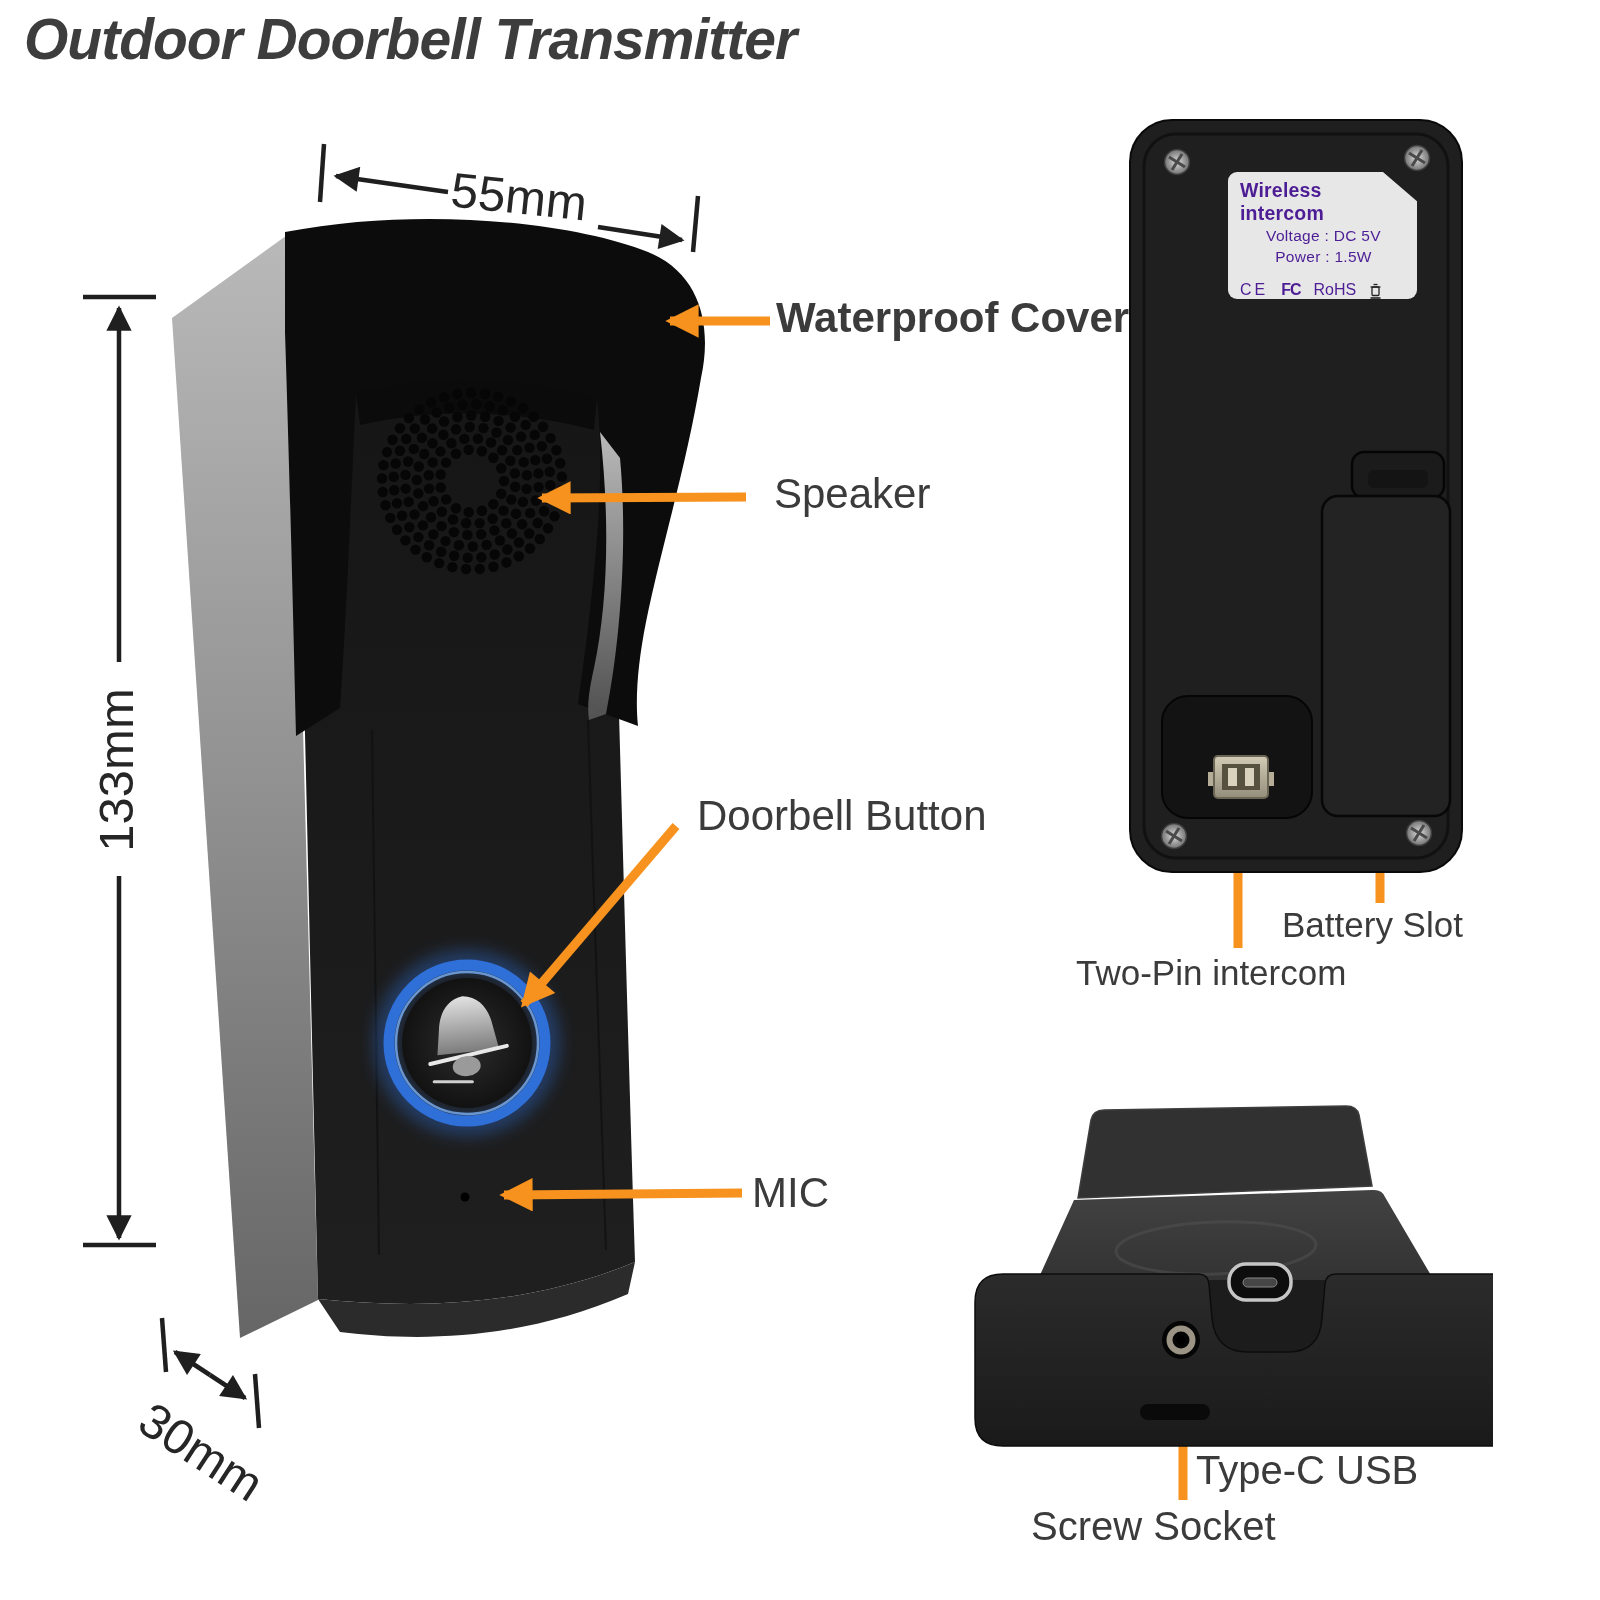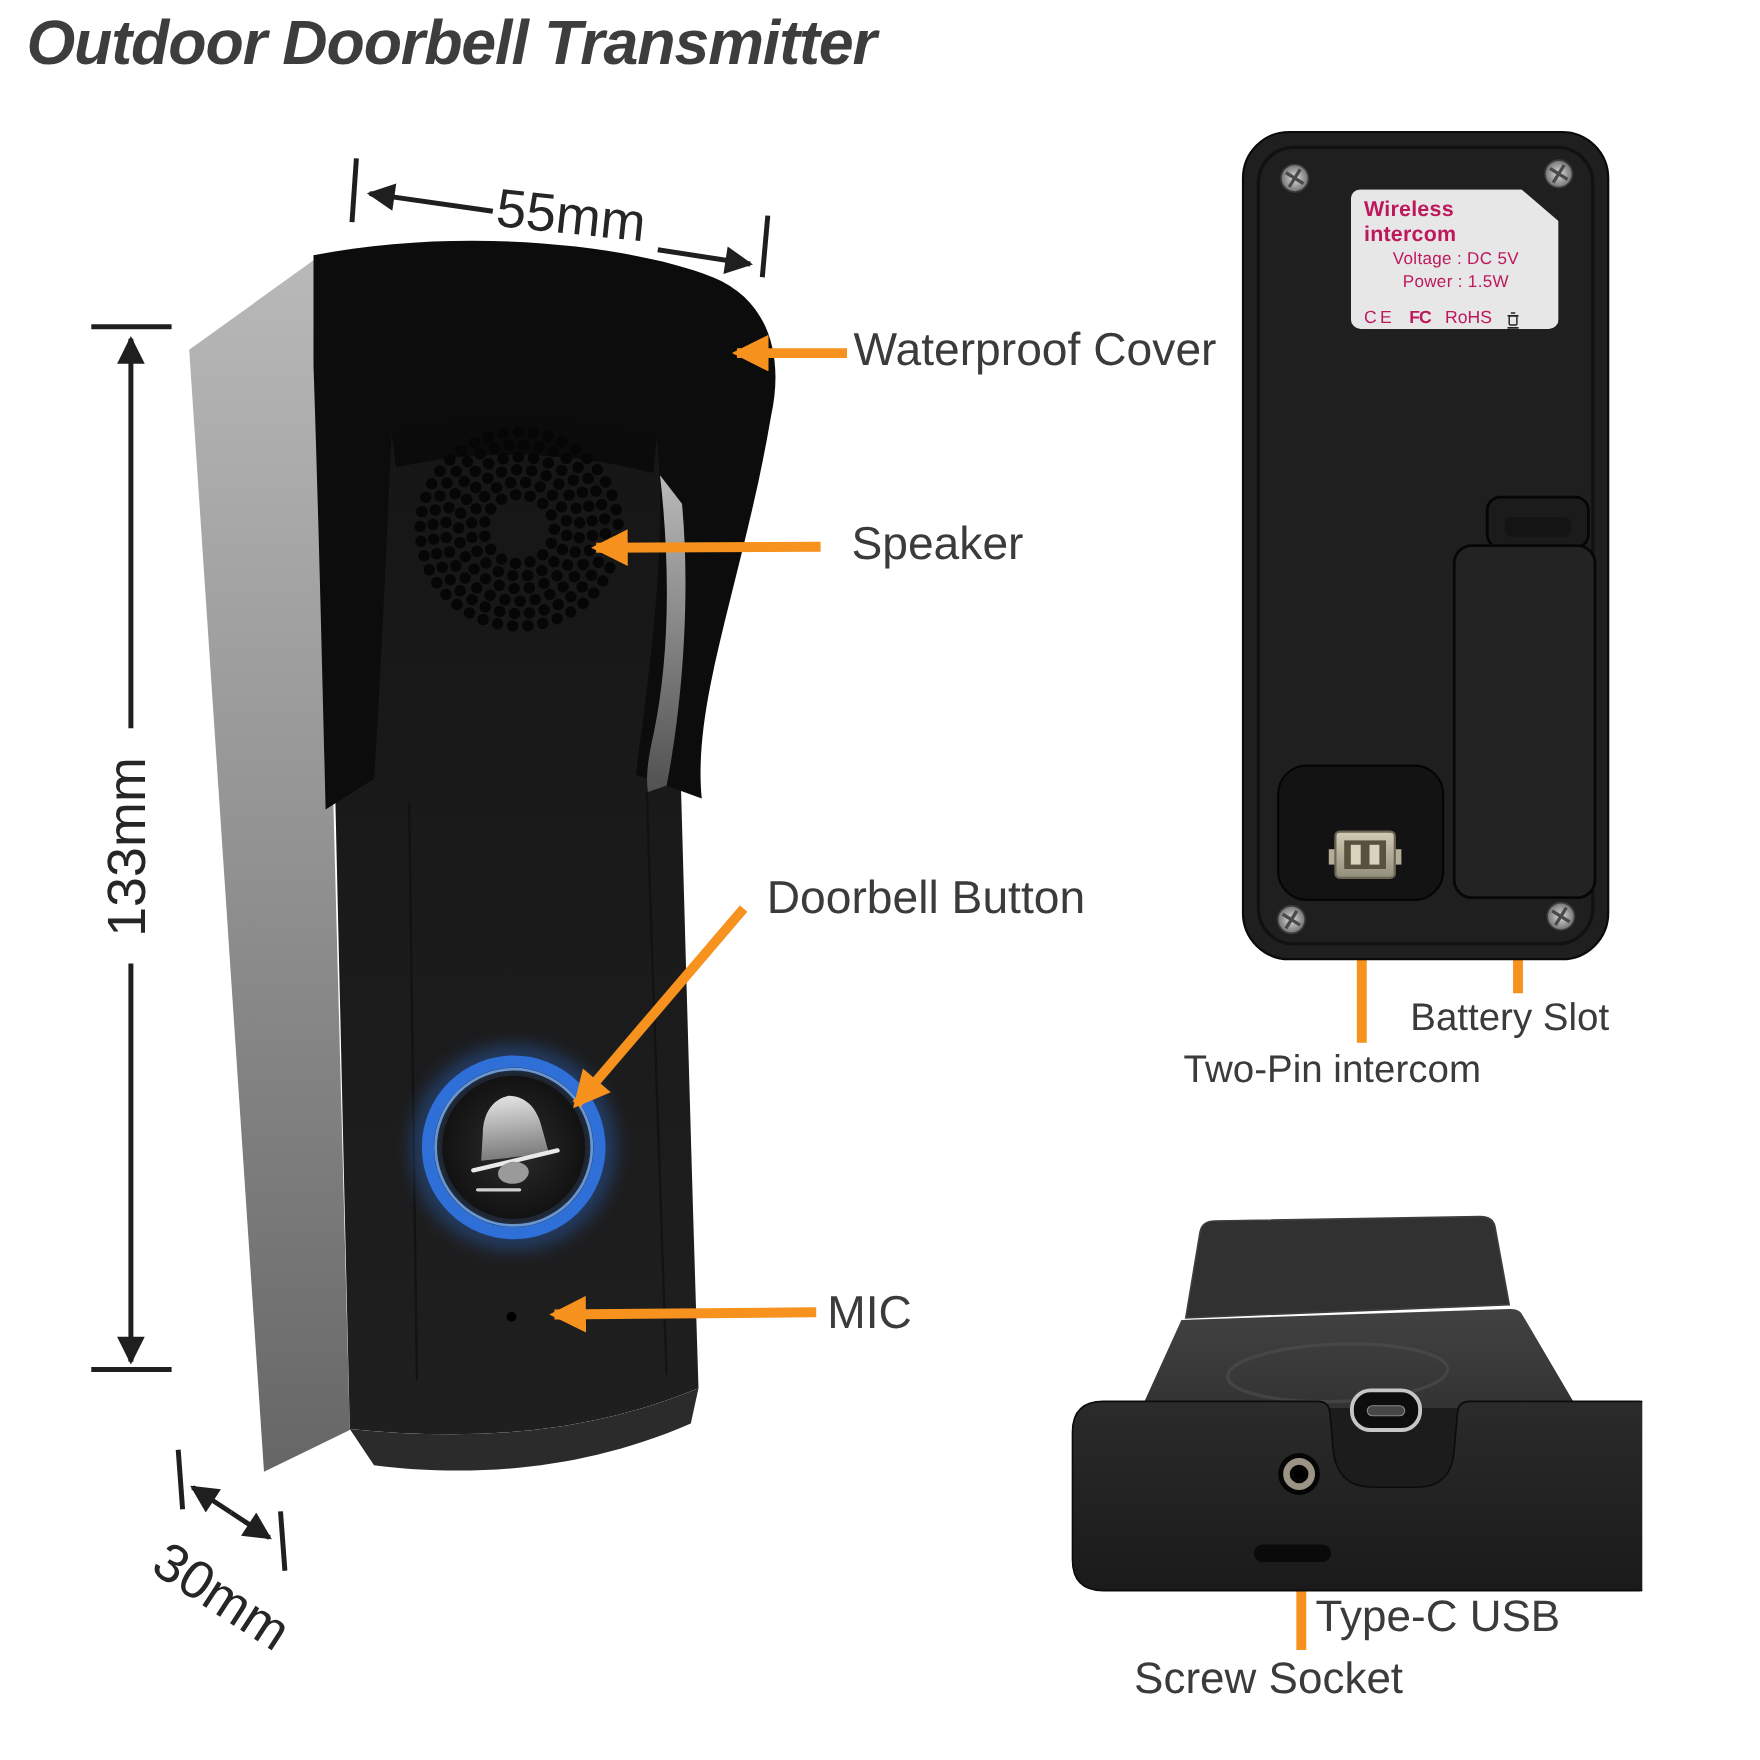--- a/index.html
+++ b/index.html
@@ -16,21 +16,21 @@
   .lbl{position:absolute;color:var(--ink);font-size:42px;font-weight:500;white-space:nowrap;line-height:1;}
   .lbl.sm{font-size:35px;}
   .lbl.xs{font-size:40px;}
   .dim{position:absolute;color:var(--dim);font-size:49px;font-weight:500;white-space:nowrap;line-height:1;
        transform-origin:center;}
   .dim55{left:519px;top:197px;transform:translate(-50%,-50%) rotate(6deg);}
   .dim133{left:116px;top:770px;transform:translate(-50%,-50%) rotate(-90deg);}
   .dim30{left:201px;top:1452px;transform:translate(-50%,-50%) rotate(33deg);}
   .sticker{position:absolute;left:1228px;top:172px;width:189px;height:127px;box-sizing:border-box;
            background:#e7e7e7;border-radius:9px;clip-path:polygon(0 0,82% 0,100% 23%,100% 100%,0 100%);
-           padding:7px 10px 5px 12px;color:#be185d;}
+           padding:7px 10px 5px 12px;color:#4c1d95;}
   .st-title{font-size:19.5px;font-weight:600;letter-spacing:.2px;line-height:23px;}
   .st-line{font-size:15.5px;line-height:21px;letter-spacing:.3px;text-align:center;}
   .st-certs{display:flex;align-items:center;gap:13px;margin-top:13px;font-size:16px;font-weight:600;line-height:20px;}
   .ce{letter-spacing:3px;font-weight:500;}
   .fcc{font-weight:700;letter-spacing:-1px;}
   .rohs{font-weight:500;}
   .st-made{font-size:15.5px;text-align:center;margin-top:1px;line-height:20px;}
   svg .oline{stroke:var(--accent);}
   svg .ohead{fill:var(--accent);}
 </style>
@@ -376,21 +376,21 @@
     <rect x="1140" y="1404" width="70" height="16" rx="8" fill="#0a0a0a"></rect>
   </g>
 </svg>
 
 <div class="title">Outdoor Doorbell Transmitter</div>
 
 <div class="dim dim55">55mm</div>
 <div class="dim dim133">133mm</div>
 <div class="dim dim30">30mm</div>
 
-<div class="lbl" style="left:776px;top:297px;">Waterproof Cover</div>
+<div class="lbl" style="left:776px;top:297px;font-weight:bold;">Waterproof Cover</div>
 <div class="lbl" style="left:754px;top:473px;margin-left:20px;">Speaker</div>
 <div class="lbl" style="left:697px;top:795px;">Doorbell Button</div>
 <div class="lbl" style="left:752px;top:1172px;">MIC</div>
 
 <div class="lbl sm" style="left:1282px;top:907px;">Battery Slot</div>
 <div class="lbl sm" style="left:1076px;top:955px;">Two-Pin intercom</div>
 
 <div class="lbl xs" style="left:1196px;top:1450px;">Type-C USB</div>
 <div class="lbl xs" style="left:1031px;top:1506px;">Screw Socket</div>
 

